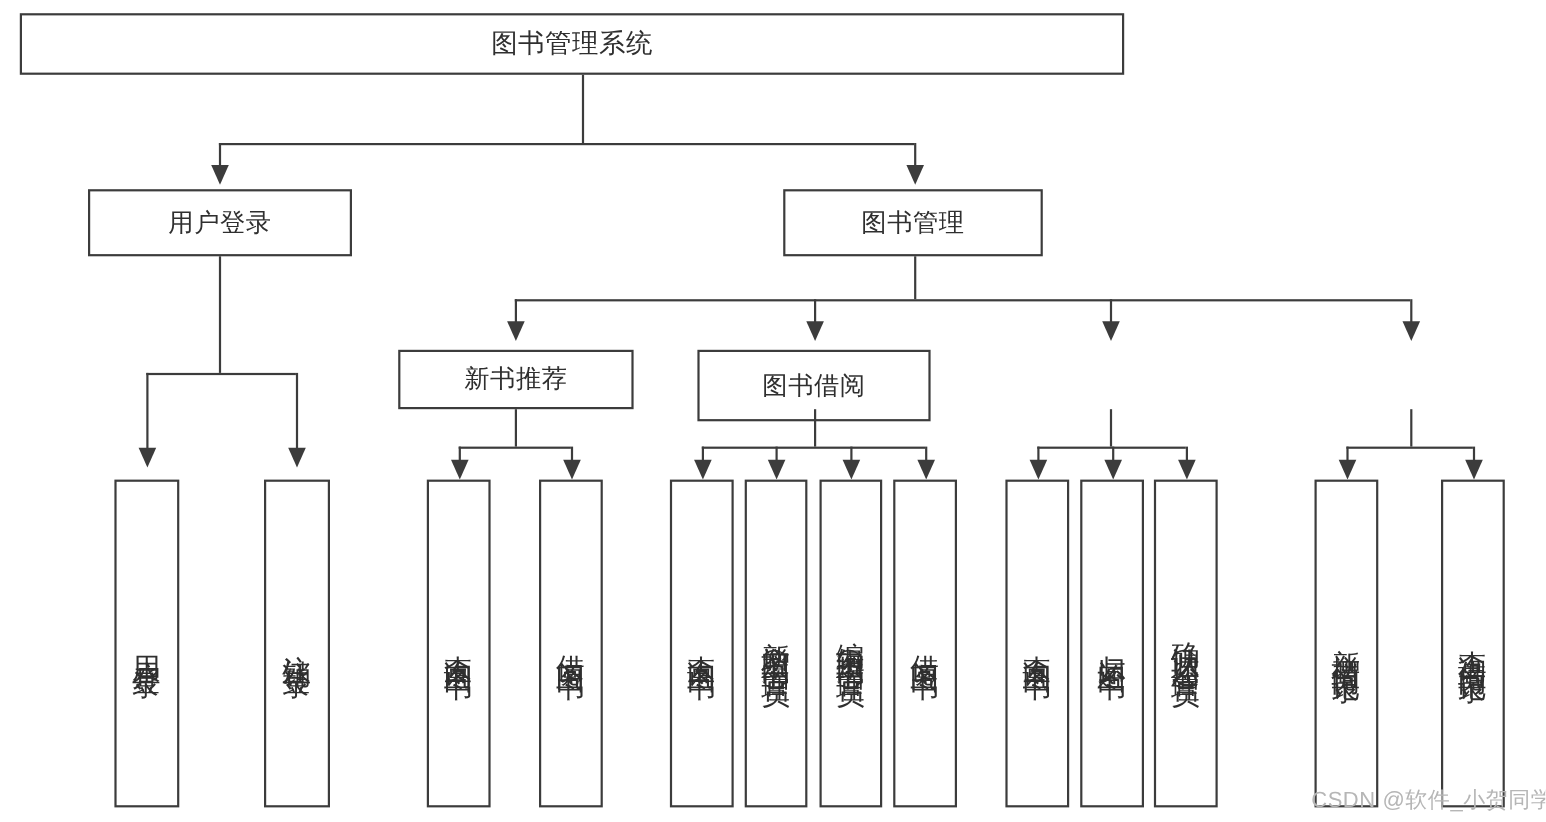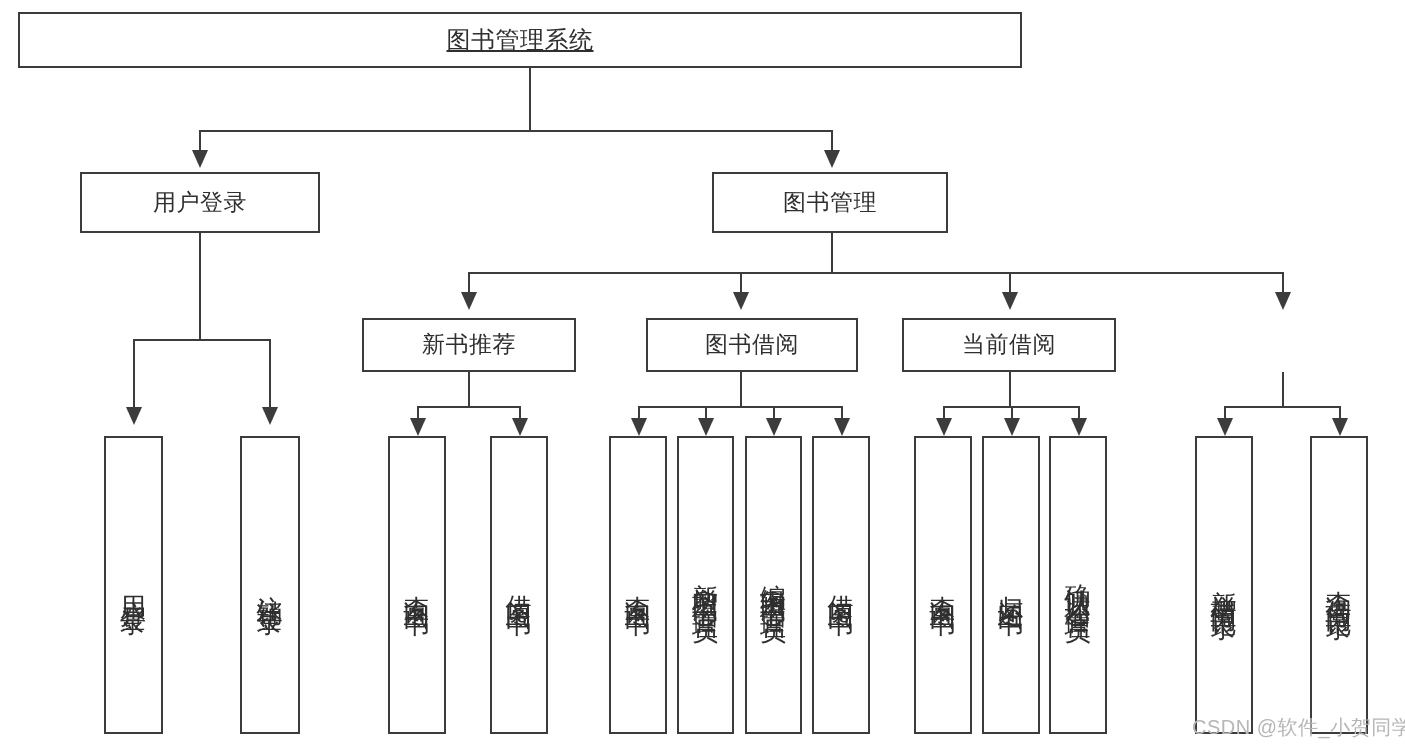--- a/index.html
+++ b/index.html
@@ -87,21 +87,21 @@
     white-space: nowrap;
     user-select: none;
     letter-spacing: 0.5px;
   }
 </style>
 </head>
 <body>
 
 <div id="canvas">
 
-  <div class="node horiz root" style="left:18px; top:12px; width:1004px; height:56px;text-decoration:underline;">
+  <div class="node horiz root" style="left:18px; top:12px; width:1004px; height:56px;">
     <span class="label">图书管理系统</span>
   </div>
 
   <div class="vline" style="left:529px; top:68px; height:62px;"></div>
 
   <div class="hline" style="left:199px; top:130px; width:632px;"></div>
 
   <div class="vline" style="left:199px; top:130px; height:22px;"></div>
   <div class="arrow" style="left:192px; top:150px;"></div>
   <div class="vline" style="left:831px; top:130px; height:22px;"></div>
@@ -128,25 +128,22 @@
   <div class="vline" style="left:740px; top:272px; height:22px;"></div>
   <div class="arrow" style="left:733px; top:292px;"></div>
   <div class="vline" style="left:1009px; top:272px; height:22px;"></div>
   <div class="arrow" style="left:1002px; top:292px;"></div>
   <div class="vline" style="left:1282px; top:272px; height:22px;"></div>
   <div class="arrow" style="left:1275px; top:292px;"></div>
 
   <div class="node horiz" style="left:362px; top:318px; width:214px; height:54px;">
     <span class="label">新书推荐</span>
   </div>
-  <div class="node horiz" style="left:634px; top:318px; width:212px; height:54px;margin-left:12px;">
+  <div class="node horiz" style="left:634px; top:318px; width:212px; height:65px;">
     <span class="label">图书借阅</span>
-  </div>
-  <div class="node horiz" style="left:902px; top:318px; width:214px; height:54px;">
-    <span class="label">当前借阅</span>
   </div>
 
   <div class="vline" style="left:468px; top:372px; height:34px;"></div>
   <div class="hline" style="left:417px; top:406px; width:102px;"></div>
   <div class="vline" style="left:417px; top:406px; height:14px;"></div>
   <div class="arrow" style="left:410px; top:418px;"></div>
   <div class="vline" style="left:519px; top:406px; height:14px;"></div>
   <div class="arrow" style="left:512px; top:418px;"></div>
 
   <div class="vline" style="left:740px; top:372px; height:34px;"></div>

